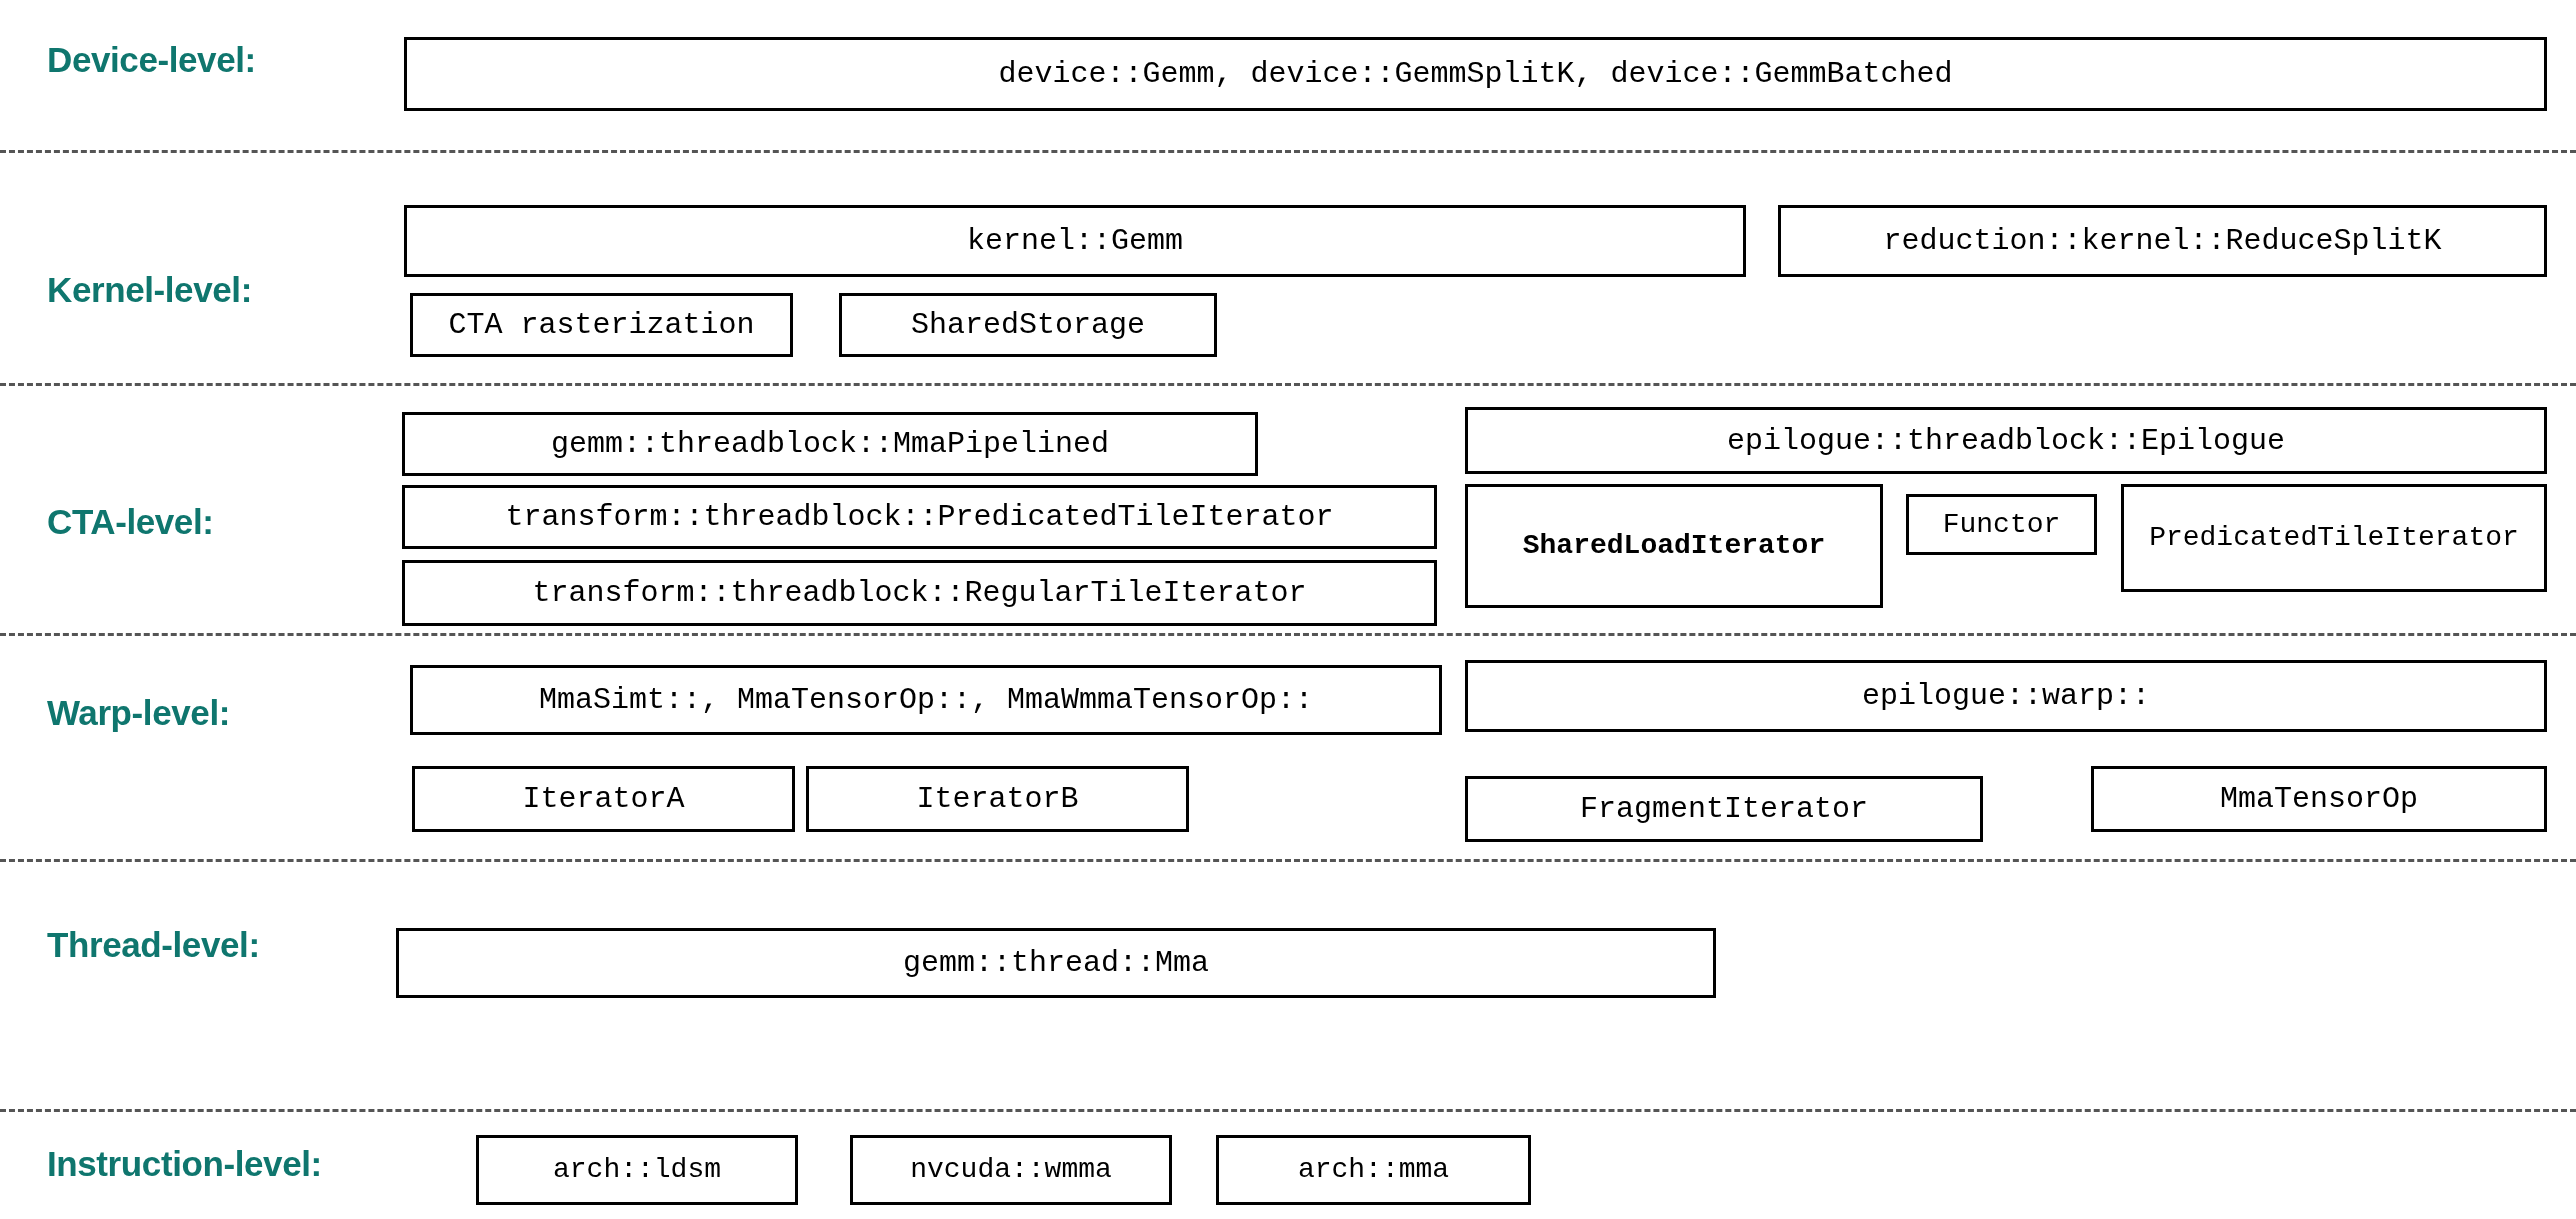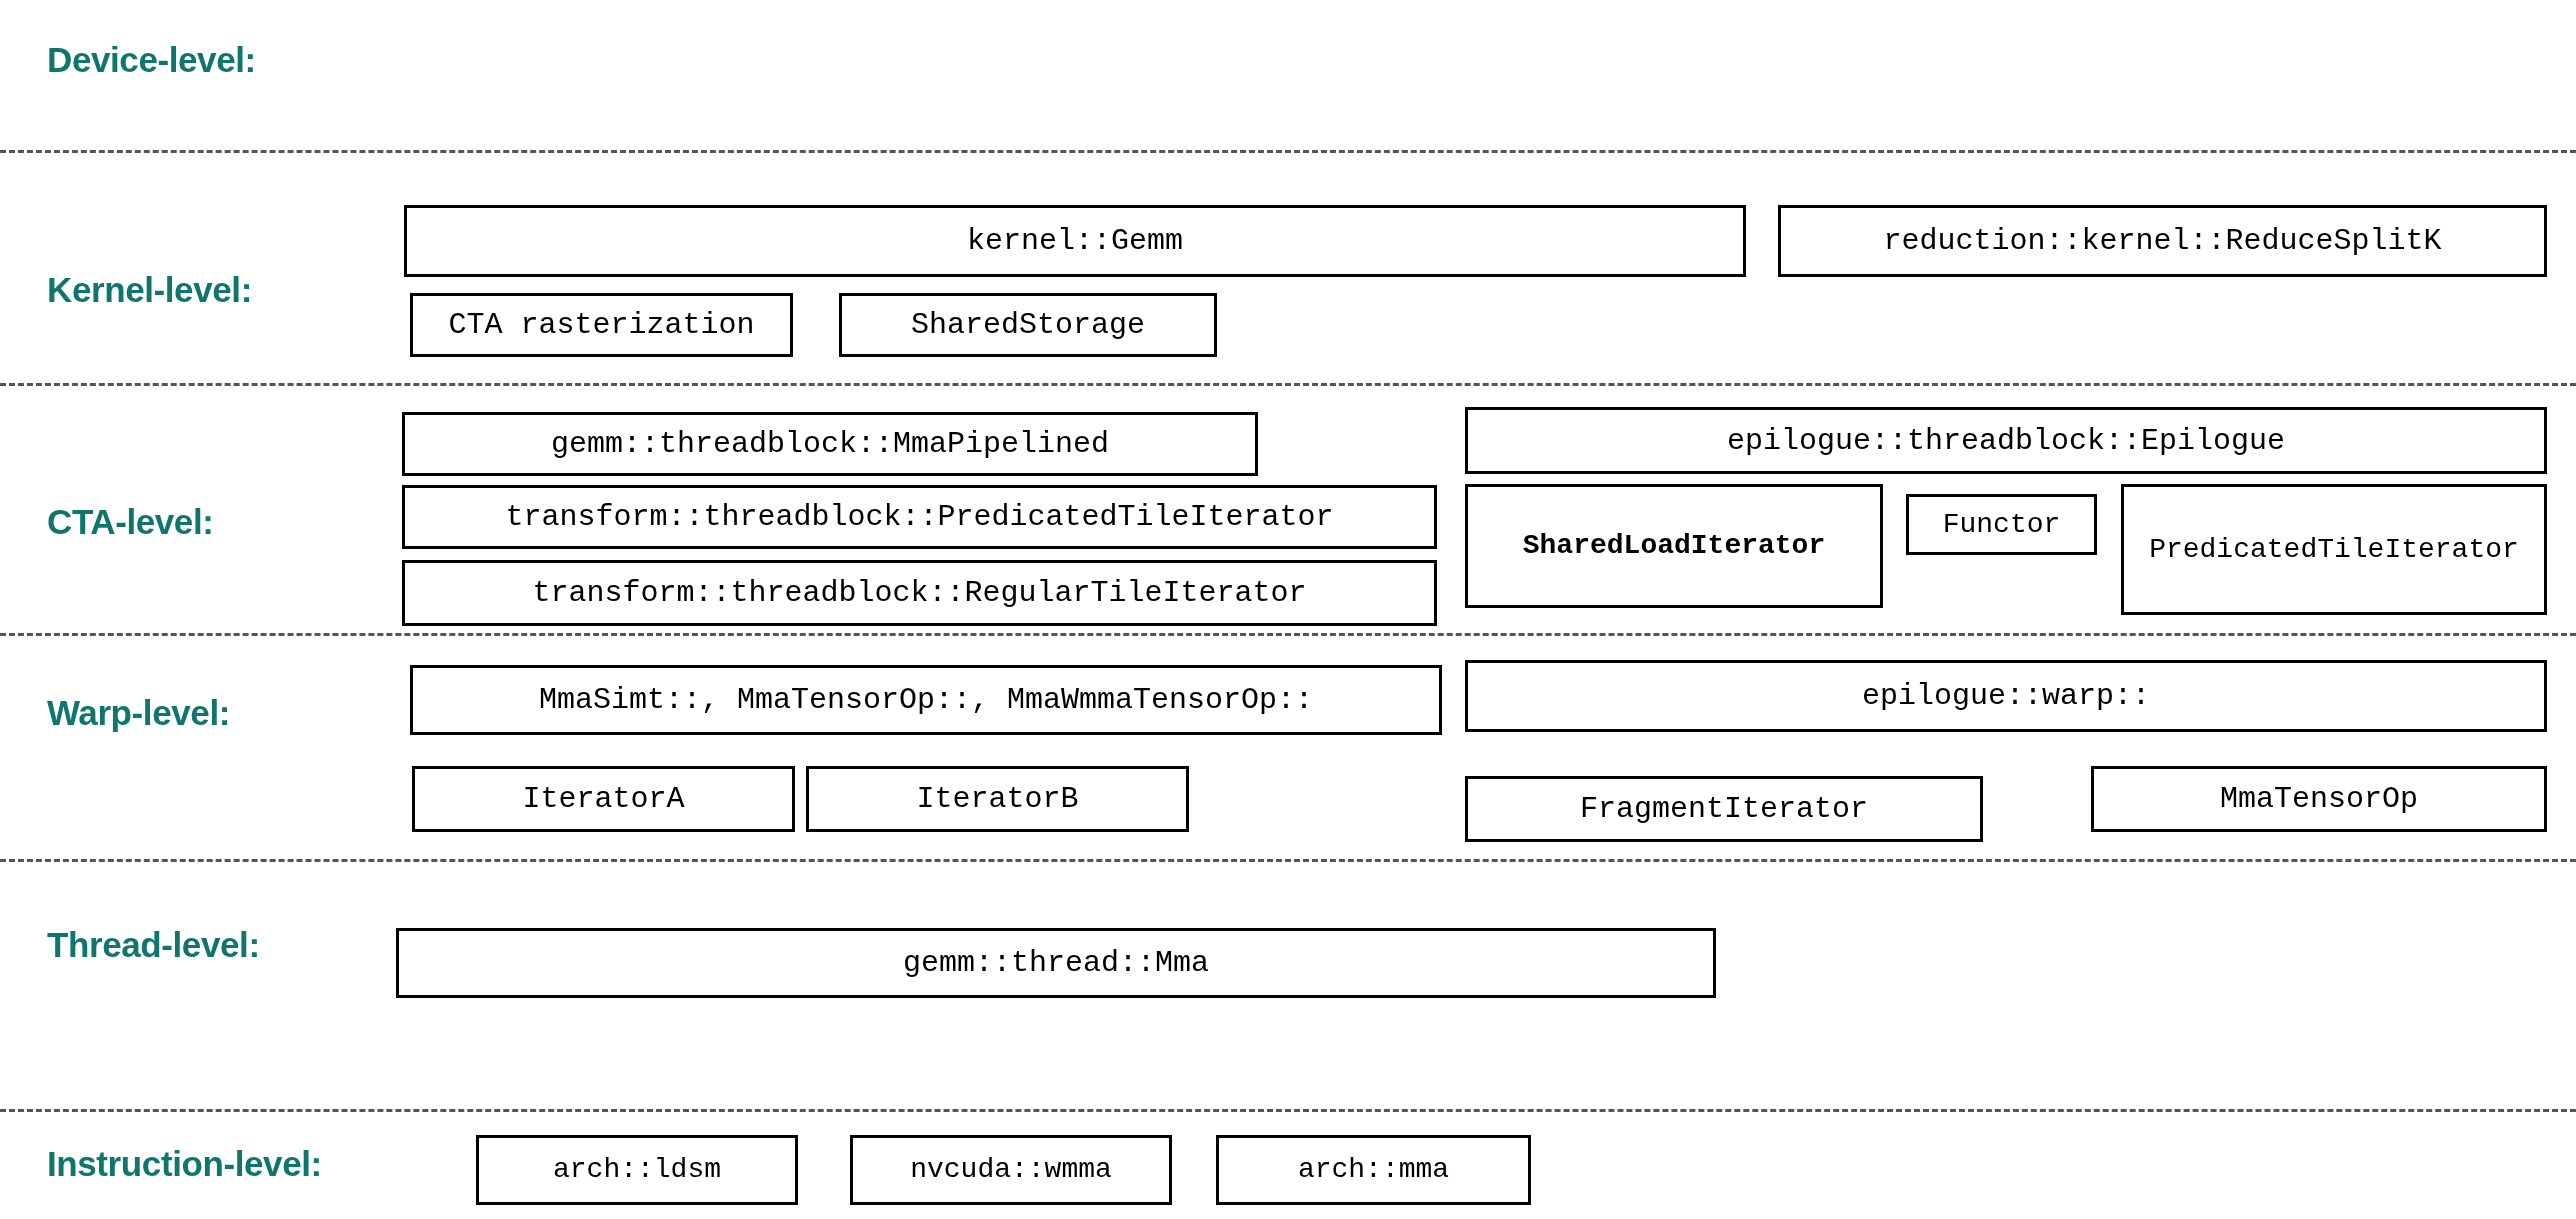--- a/index.html
+++ b/index.html
@@ -55,20 +55,23 @@
     font-size: 28px;
   }
 </style>
 </head>
 <body>
 
 <div id="canvas">
 
   <div class="level-label" style="left:47px; top:42px;">Device-level:</div>
 
+  <div class="box" style="left:404px; top:37px; width:2143px; height:74px;">
+    <span>device::Gemm, device::GemmSplitK, device::GemmBatched</span>
+  </div>
 
   <div class="divider" style="top:150px;"></div>
 
   <div class="level-label" style="left:47px; top:272px;">Kernel-level:</div>
 
   <div class="box" style="left:404px; top:205px; width:1342px; height:72px;">
     <span>kernel::Gemm</span>
   </div>
 
   <div class="box" style="left:1778px; top:205px; width:769px; height:72px;">
@@ -100,21 +103,21 @@
   </div>
 
   <div class="box small" style="left:1465px; top:484px; width:418px; height:124px;font-weight:bold;">
     <span>SharedLoadIterator</span>
   </div>
 
   <div class="box small" style="left:1906px; top:494px; width:191px; height:61px;">
     <span>Functor</span>
   </div>
 
-  <div class="box small" style="left:2121px; top:484px; width:426px; height:131px;">
+  <div class="box small" style="left:2121px; top:484px; width:426px; height:108px;">
     <span>PredicatedTileIterator</span>
   </div>
 
   <div class="box" style="left:402px; top:560px; width:1035px; height:66px;">
     <span>transform::threadblock::RegularTileIterator</span>
   </div>
 
   <div class="divider" style="top:633px;"></div>
 
   <div class="level-label" style="left:47px; top:695px;">Warp-level:</div>

